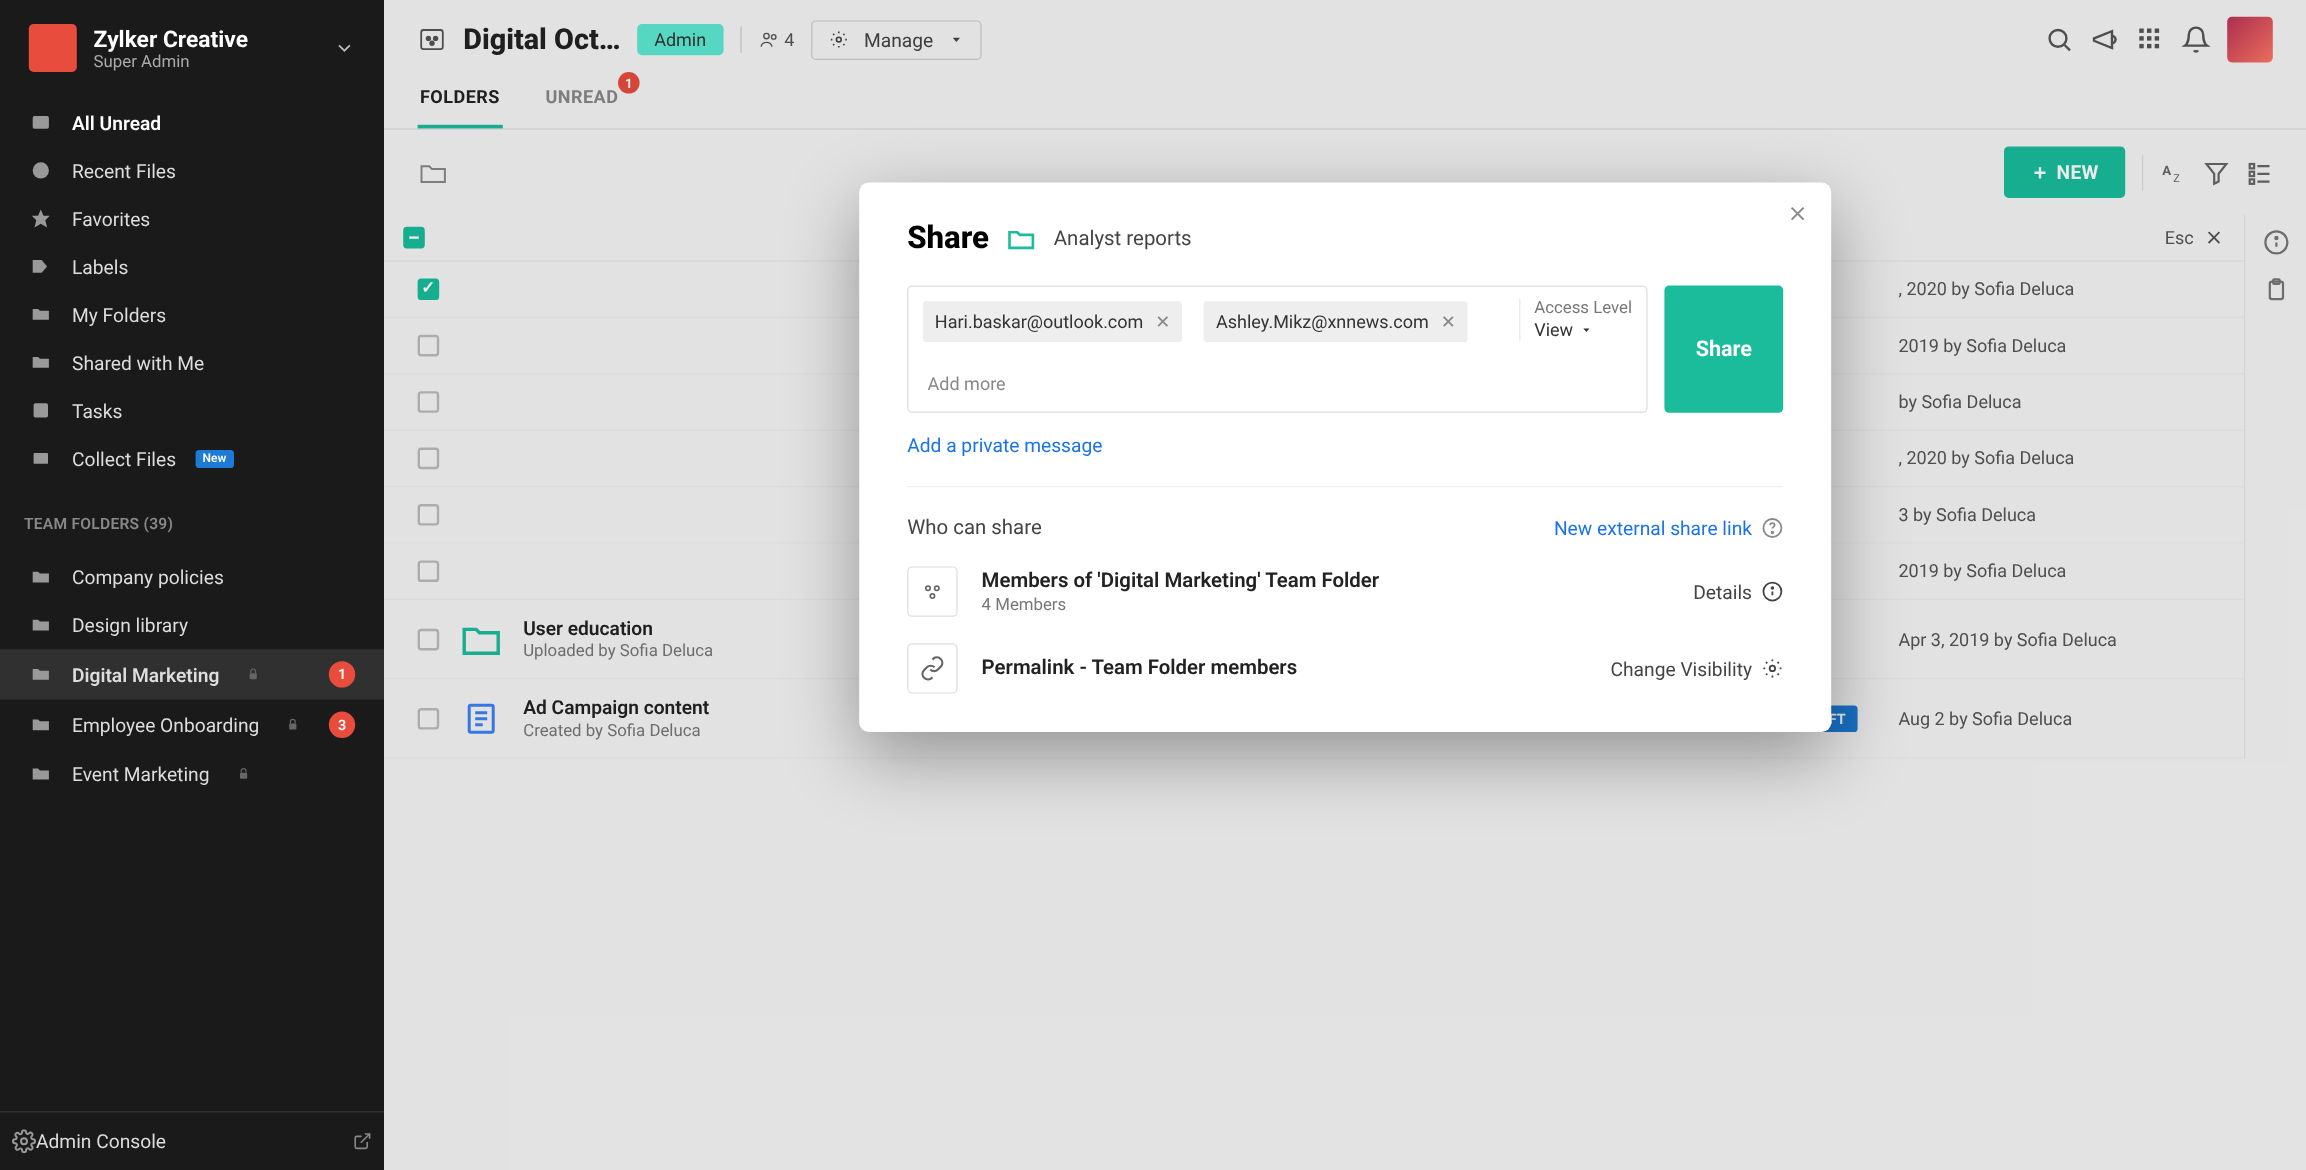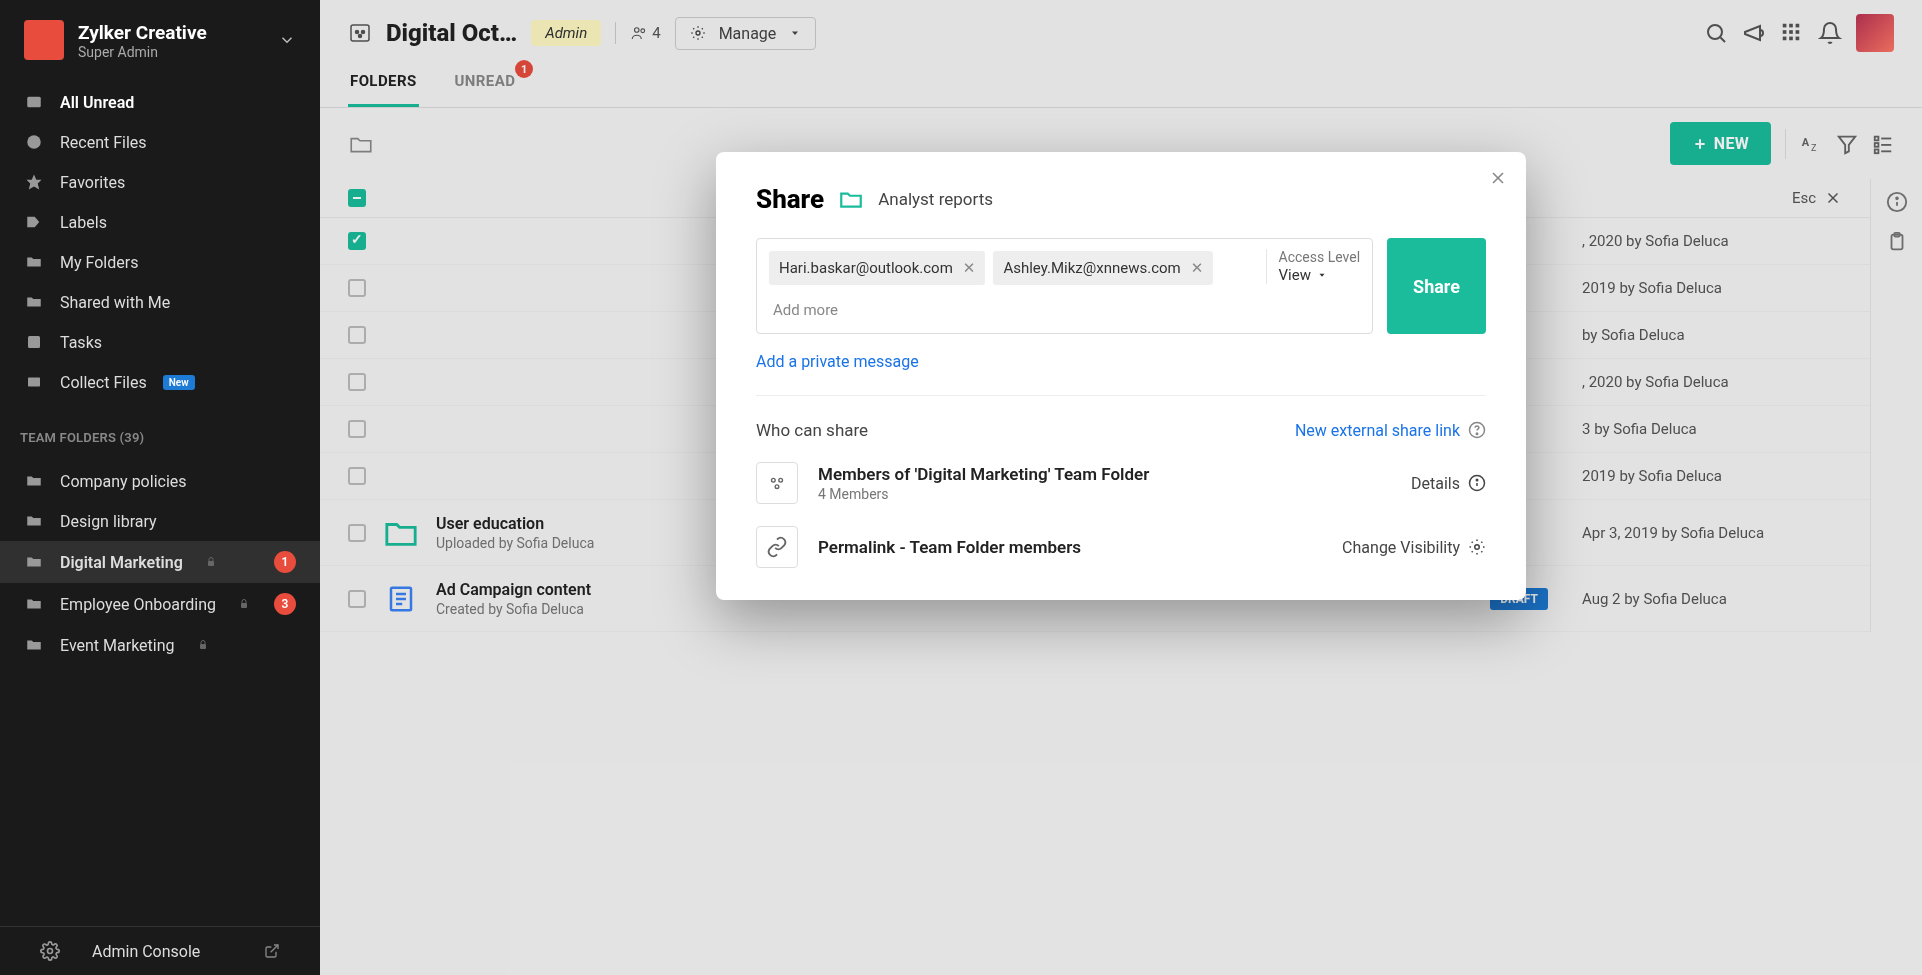--- a/index.html
+++ b/index.html
@@ -15,30 +15,30 @@
 .workspace-role { font-size: 14px; color: #aaa; }
 .ws-chev { color: #bbb; }
 .nav { list-style: none; padding: 8px 0; }
 .nav-item { display: flex; align-items: center; gap: 16px; padding: 10px 24px; cursor: pointer; color: #ddd; font-size: 16px; }
 .nav-item.active { background: #303030; font-weight: 600; }
 .nav-icon { width: 20px; height: 20px; color: #999; flex-shrink: 0; display: inline-flex; align-items: center; justify-content: center; }
 .nav-badge-new { background: #1d7bd6; color: #fff; font-size: 10px; font-weight: 600; padding: 2px 6px; border-radius: 3px; }
 .nav-section-title { color: #888; font-size: 13px; font-weight: 600; padding: 20px 20px 8px; letter-spacing: 0.2px; }
 .nav-count-badge { background: #e84c3d; color: #fff; font-size: 12px; font-weight: 600; width: 22px; height: 22px; border-radius: 50%; display: inline-flex; align-items: center; justify-content: center; margin-left: auto; }
 .nav-lock { color: #666; margin-left: 6px; }
-.admin-console { display: flex; align-items: center; gap: 32px; padding: 14px 40px; border-top: 1px solid #333; color: #ddd; font-size: 16px; margin-top: auto; }
+.admin-console { display: flex; align-items: center; gap: 0; padding: 14px 10px; border-top: 1px solid #333; color: #ddd; font-size: 16px; margin-top: auto; }
 .admin-console .ext { margin-left: auto; color: #888; }
 
 
 .main { flex: 1; display: flex; flex-direction: column; background: #f6f6f6; position: relative; }
 .dimmer { position: absolute; inset: 0; background: rgba(0,0,0,0.08); pointer-events: none; }
 .topbar { display: flex; align-items: center; gap: 14px; padding: 14px 28px 10px; }
 .topbar-icon { color: #555; }
 .page-title { font-size: 24px; font-weight: 800; color: #222; }
-.pill { background: #fef9c3; color: #333; font-size: 15px; padding: 4px 14px; border-radius: 4px; font-style: italic; }
+.pill { background: #5eead4; color: #333; font-size: 15px; padding: 4px 14px; border-radius: 4px; }
 .divider-v { width: 1px; height: 22px; background: #ccc; }
 .member-count { color: #555; font-size: 15px; display: inline-flex; align-items: center; gap: 4px; }
 .manage-btn { display: inline-flex; align-items: center; gap: 13px; border: 1px solid #ccc; padding: 6px 14px; border-radius: 4px; color: #444; cursor: pointer; }
 .topbar-spacer { flex: 1; }
 .top-icon { width: 24px; height: 24px; color: #555; cursor: pointer; }
 .avatar { width: 38px; height: 38px; border-radius: 4px; background: linear-gradient(135deg,#b35,#f76); }
 
 .tabs { display: flex; gap: 34px; padding: 0 28px; border-bottom: 1px solid #ddd; }
 .tab { padding: 10px 2px 14px; font-size: 15px; font-weight: 700; color: #888; letter-spacing: 0.4px; cursor: pointer; position: relative; }
 .tab.active { color: #222; border-bottom: 3px solid #1abc9c; }
@@ -46,21 +46,21 @@
 
 .toolbar { display: flex; align-items: center; padding: 14px 28px; gap: 14px; }
 .tool-folder { color: #888; }
 .tool-spacer { flex: 1; }
 .new-btn { display: inline-flex; align-items: center; gap: 6px; background: #1abc9c; color: #fff; font-weight: 700; padding: 12px 22px; border-radius: 4px; letter-spacing: 0.3px; cursor: pointer; }
 .tool-icon { width: 22px; height: 22px; color: #666; cursor: pointer; }
 .tool-divider { width: 1px; height: 30px; background: #ddd; }
 
 .content-row { display: flex; }
 .list { flex: 1; }
-.list-header { display: flex; padding: 10px 28px; gap: 14px; border-bottom: 1px solid #e8e8e8; }
+.list-header { display: flex; padding: 10px 16px; gap: 14px; border-bottom: 1px solid #e8e8e8; }
 .esc { margin-left: auto; display: inline-flex; align-items: center; gap: 8px; color: #555; font-size: 15px; }
 .file-row { display: flex; align-items: center; gap: 18px; padding: 14px 28px; border-bottom: 1px solid #eee; }
 .cb { width: 18px; height: 18px; border: 2px solid #bbb; border-radius: 3px; cursor: pointer; flex-shrink: 0; }
 .cb.checked { background: #1abc9c; border-color: #1abc9c; position: relative; }
 .cb.checked::after { content:"✓"; color:#fff; position: absolute; top:-3px; left:1px; font-size:14px; font-weight:700; }
 .cb.indet { background: #1abc9c; border-color: #1abc9c; position: relative; }
 .cb.indet::after { content:""; position:absolute; left:3px; right:3px; top:6px; height:2px; background:#fff; }
 .file-icon { width: 34px; height: 30px; flex-shrink: 0; }
 .file-info { flex: 1; min-width: 0; }
 .file-name { font-size: 16px; font-weight: 600; color: #222; }
@@ -73,21 +73,21 @@
 
 
 .modal-wrap { position: absolute; inset: 0; display: flex; align-items: flex-start; justify-content: center; padding-top: 152px; pointer-events: none; }
 .modal { width: 810px; background: #fff; border-radius: 8px; box-shadow: 0 20px 60px rgba(0,0,0,0.35); padding: 32px 40px 32px; pointer-events: auto; position: relative; }
 .modal-close { position: absolute; top: 16px; right: 18px; color: #888; cursor: pointer; }
 .modal-header { display: flex; align-items: center; gap: 14px; margin-bottom: 24px; }
 .modal-title { font-size: 26px; font-weight: 800; }
 .modal-folder-icon { color: #1abc9c; }
 .modal-folder-name { font-size: 17px; color: #444; }
 .share-row { display: flex; gap: 14px; align-items: stretch; }
-.recipients { flex: 1; border: 1px solid #dcdcdc; border-radius: 4px; padding: 12px; display: flex; flex-wrap: wrap; gap: 8px; align-items: center; position: relative; }
+.recipients { flex: 1; border: 1px solid #dcdcdc; border-radius: 4px; padding: 12px; display: flex; flex-wrap: wrap; gap: 18px; align-items: center; position: relative; }
 .chip { display: inline-flex; align-items: center; gap: 10px; background: #eee; padding: 8px 10px; border-radius: 3px; font-size: 15px; color: #333; }
 .chip-x { color: #888; cursor: pointer; }
 .add-more { color: #888; font-size: 15px; width: 100%; padding: 8px 4px 2px; }
 .access-level { position: absolute; right: 12px; top: 10px; border-left: 1px solid #e5e5e5; padding-left: 12px; }
 .access-label { font-size: 14px; color: #777; }
 .access-value { font-size: 15px; color: #333; display: inline-flex; align-items: center; gap: 6px; }
 .share-btn { background: #1abc9c; color: #fff; font-weight: 700; font-size: 18px; padding: 0 26px; border-radius: 4px; display: inline-flex; align-items: center; }
 .link-action { color: #1a73e8; font-size: 16px; margin-top: 18px; cursor: pointer; }
 .hr { border: 0; border-top: 1px solid #eee; margin: 24px 0; }
 .who-row { display: flex; align-items: center; }

